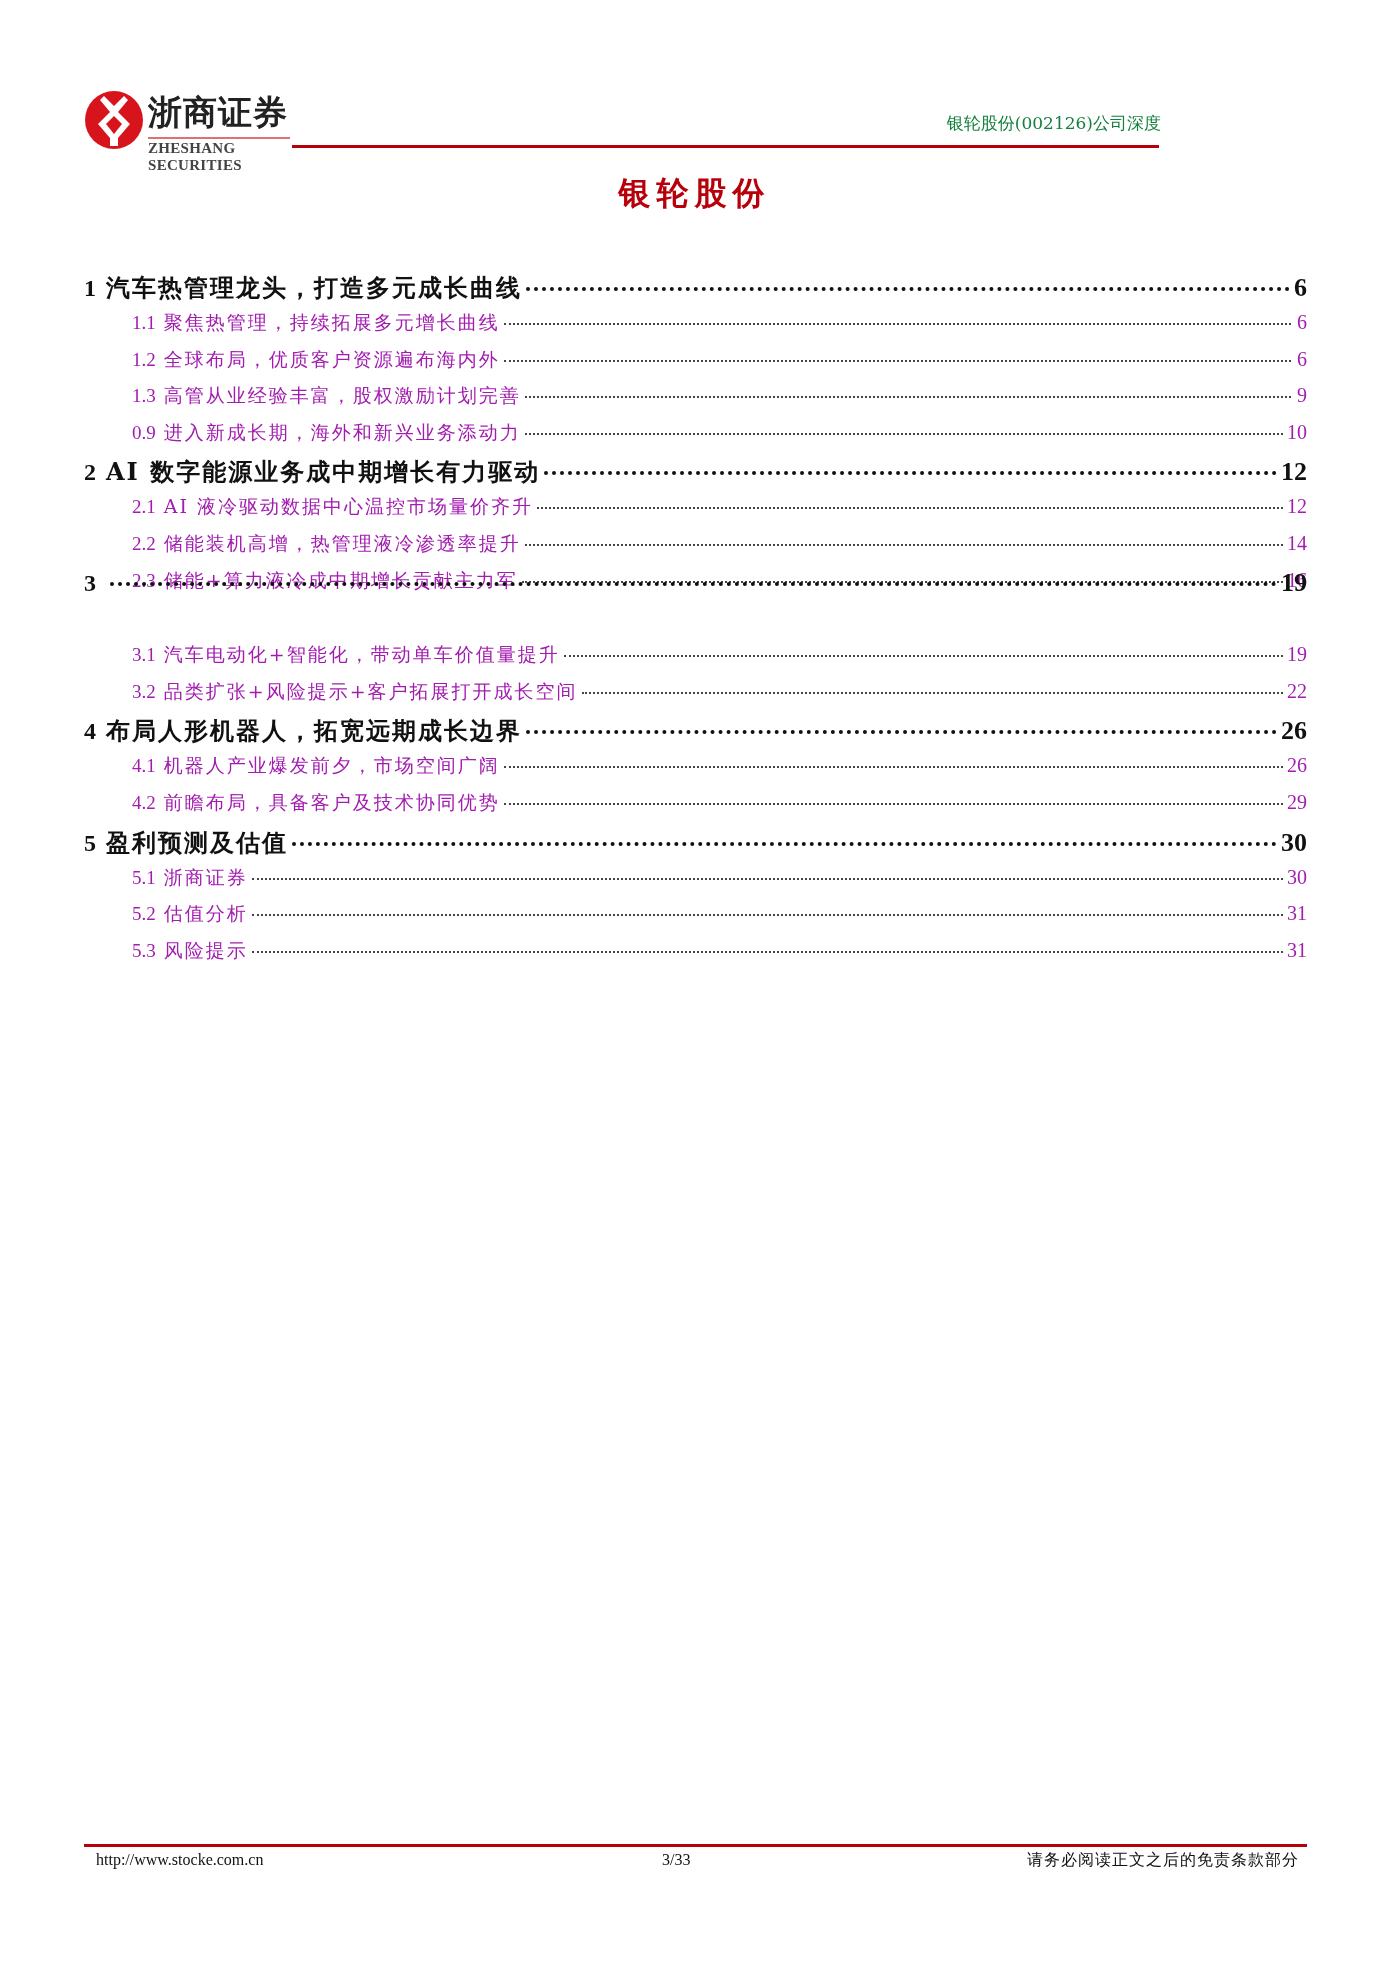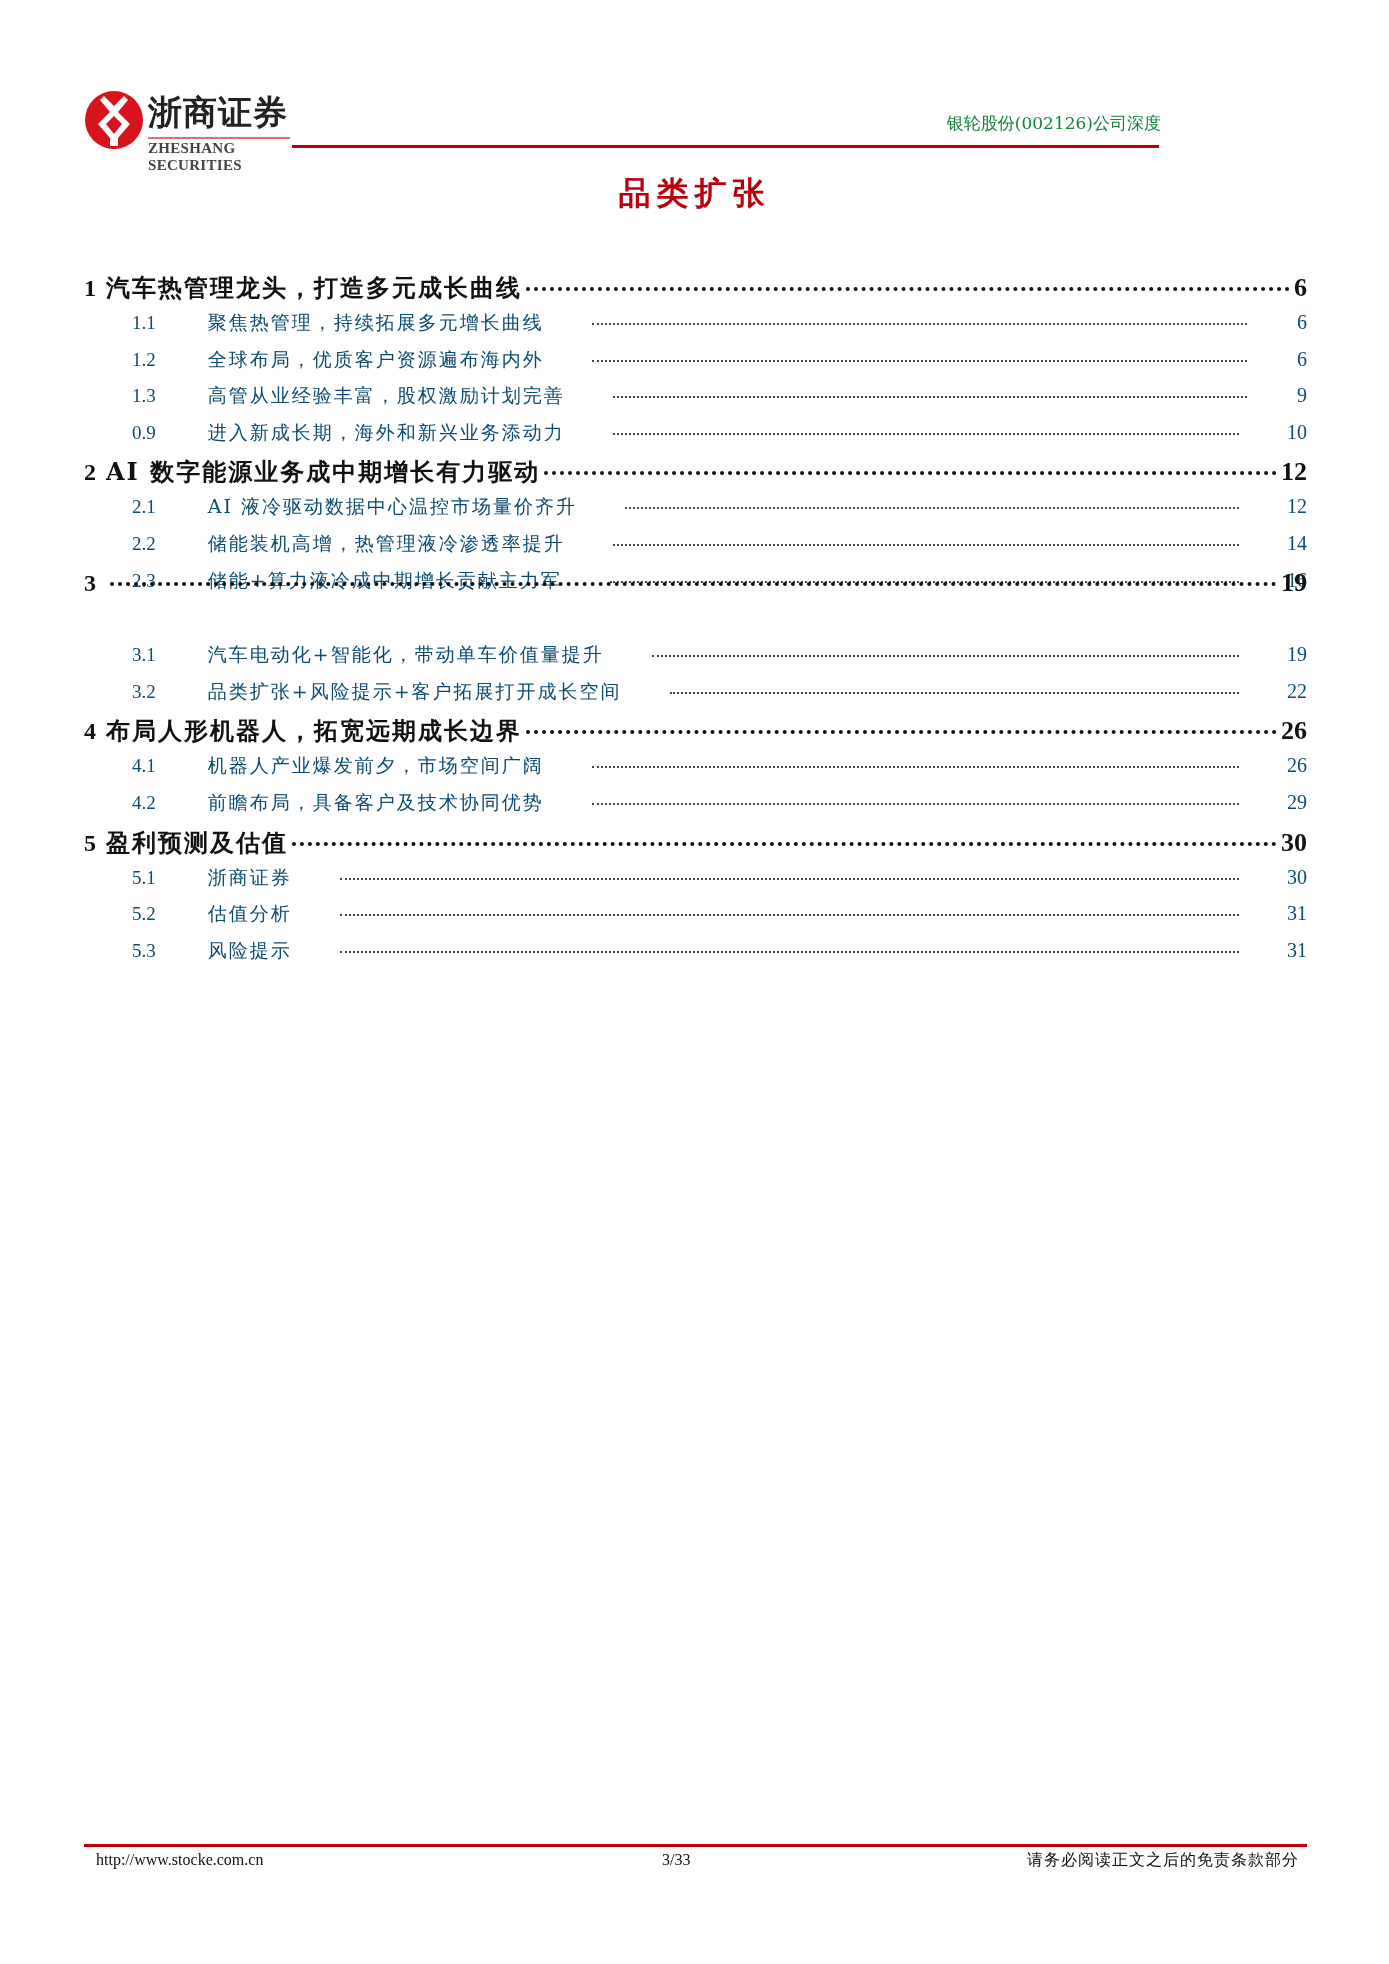--- a/index.html
+++ b/index.html
@@ -18,21 +18,21 @@
                 font-family: "DejaVu Serif", serif; }
   .header-rule { position: absolute; left: 292px; right: 82px; top: 145px; height: 3px; background: #b8000a; }
 
   .toc-title { position: absolute; left: 0; width: 1389px; top: 172px; text-align: center;
                font-family: "DejaVu Serif", serif; font-weight: bold; font-size: 32px;
                color: #b8000a; letter-spacing: 6px; }
 
   .toc { position: absolute; left: 84px; right: 82px; top: 236px; }
   .toc-row { display: flex; align-items: baseline; white-space: nowrap; }
   .toc-row.l1 { height: 38px; font-weight: bold; font-size: 24px; font-family: "DejaVu Serif", serif; }
-  .toc-row.l2 { height: 36.6px; font-size: 19px; padding-left: 48px; font-family: "DejaVu Serif", serif; color: #0c4a6e; gap: 44px; }
+  .toc-row.l2 { height: 36.6px; font-size: 19px; padding-left: 48px; font-family: "DejaVu Serif", serif; color: #a21caf; }
   .toc-row .num { font-family: "Liberation Serif", serif; margin-right: 8px; }
   .toc-row.l1 .num { font-weight: bold; margin-right: 10px; }
   .toc-row .label { letter-spacing: 2px; margin-top: 36px; }
   .toc-row .leader { flex: 1; margin: 0 4px; position: relative; top: -3px; height: 4px; }
   .toc-row.l1 .leader { border-bottom: 4px dotted #111; height: 0; top: -5px; }
   .toc-row.l2 .leader { border-bottom: 2px dotted #444; height: 0; top: -4px; }
   .toc-row .page { font-family: "Liberation Serif", serif; min-width: 12px; text-align: right; }
   .toc-row.l1 .page { font-size: 26px; font-weight: bold; }
   .toc-row.l2 .page { font-size: 20px; }
 
@@ -52,21 +52,21 @@
       <path d="M30 26 L38 34 L30 44 L22 34 Z" fill="#d7141c"></path>
     </svg>
     <div class="logo-cn">浙商证券</div>
     <div class="logo-rule"></div>
     <div class="logo-en">ZHESHANG SECURITIES</div>
   </div>
   <div class="header-doc">银轮股份(002126)公司深度</div>
   <div class="header-rule"></div>
 </div>
 
-<div class="toc-title">品类扩张</div>
+<div class="toc-title">银轮股份</div>
 
 <div class="toc" id="toc">
     <div class="toc-row l1">
       <span class="num">1</span>
       <span class="label">汽车热管理龙头，打造多元成长曲线</span>
       <span class="leader"></span>
       <span class="page">6</span>
     </div>
     <div class="toc-row l2">
       <span class="num">1.1</span>

